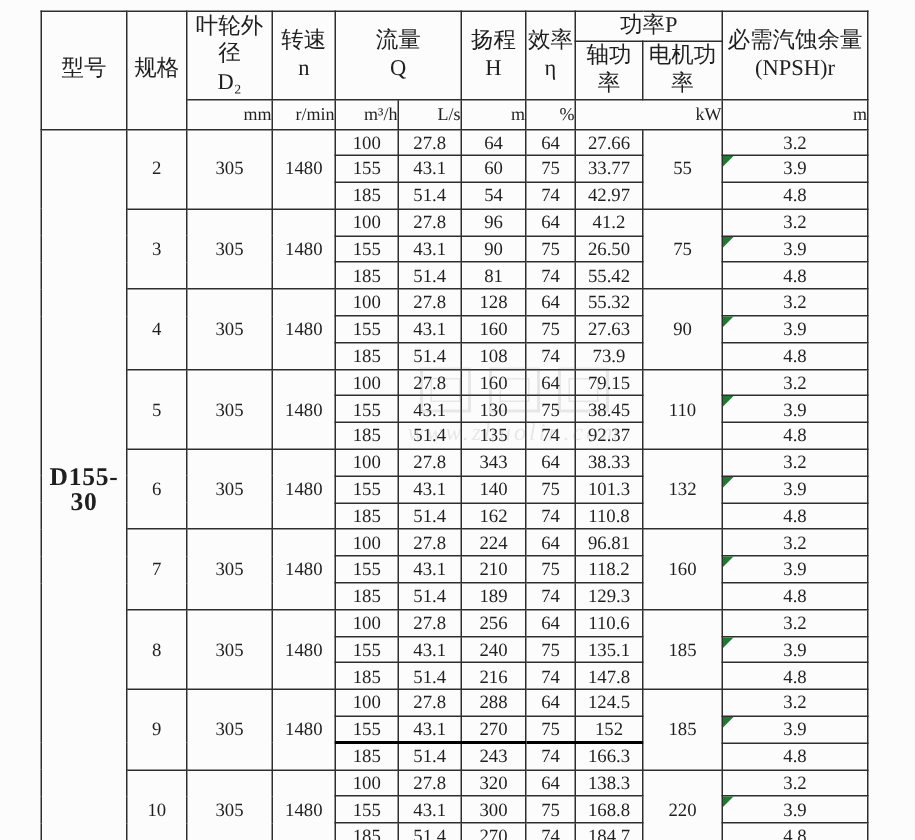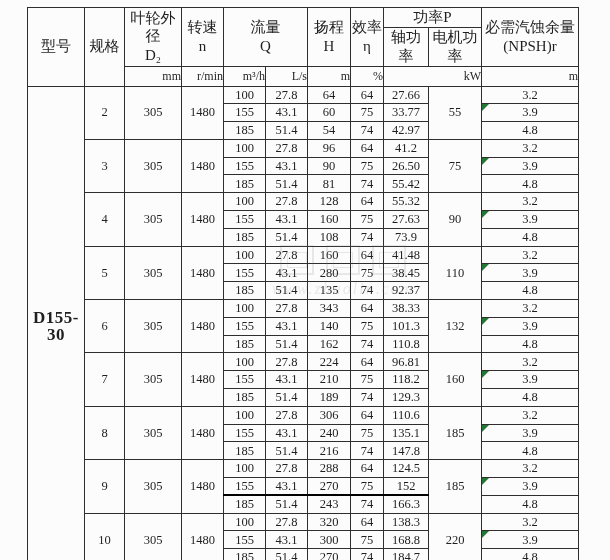--- a/index.html
+++ b/index.html
@@ -195,28 +195,28 @@
         <td>4.8</td>
       </tr>
       <tr>
         <td rowspan="3">5</td>
         <td rowspan="3">305</td>
         <td rowspan="3">1480</td>
         <td>100</td>
         <td>27.8</td>
         <td>160</td>
         <td>64</td>
-        <td>41.48</td>
+        <td>79.15</td>
         <td rowspan="3">110</td>
         <td>3.2</td>
       </tr>
       <tr>
         <td>155</td>
         <td>43.1</td>
-        <td>280</td>
+        <td>130</td>
         <td>75</td>
         <td>38.45</td>
         <td class="npsh-marker">3.9</td>
       </tr>
       <tr>
         <td>185</td>
         <td>51.4</td>
         <td>135</td>
         <td>74</td>
         <td>92.37</td>
@@ -277,21 +277,21 @@
         <td>74</td>
         <td>129.3</td>
         <td>4.8</td>
       </tr>
       <tr>
         <td rowspan="3">8</td>
         <td rowspan="3">305</td>
         <td rowspan="3">1480</td>
         <td>100</td>
         <td>27.8</td>
-        <td>306</td>
+        <td>256</td>
         <td>64</td>
         <td>110.6</td>
         <td rowspan="3">185</td>
         <td>3.2</td>
       </tr>
       <tr>
         <td>155</td>
         <td>43.1</td>
         <td>240</td>
         <td>75</td>

